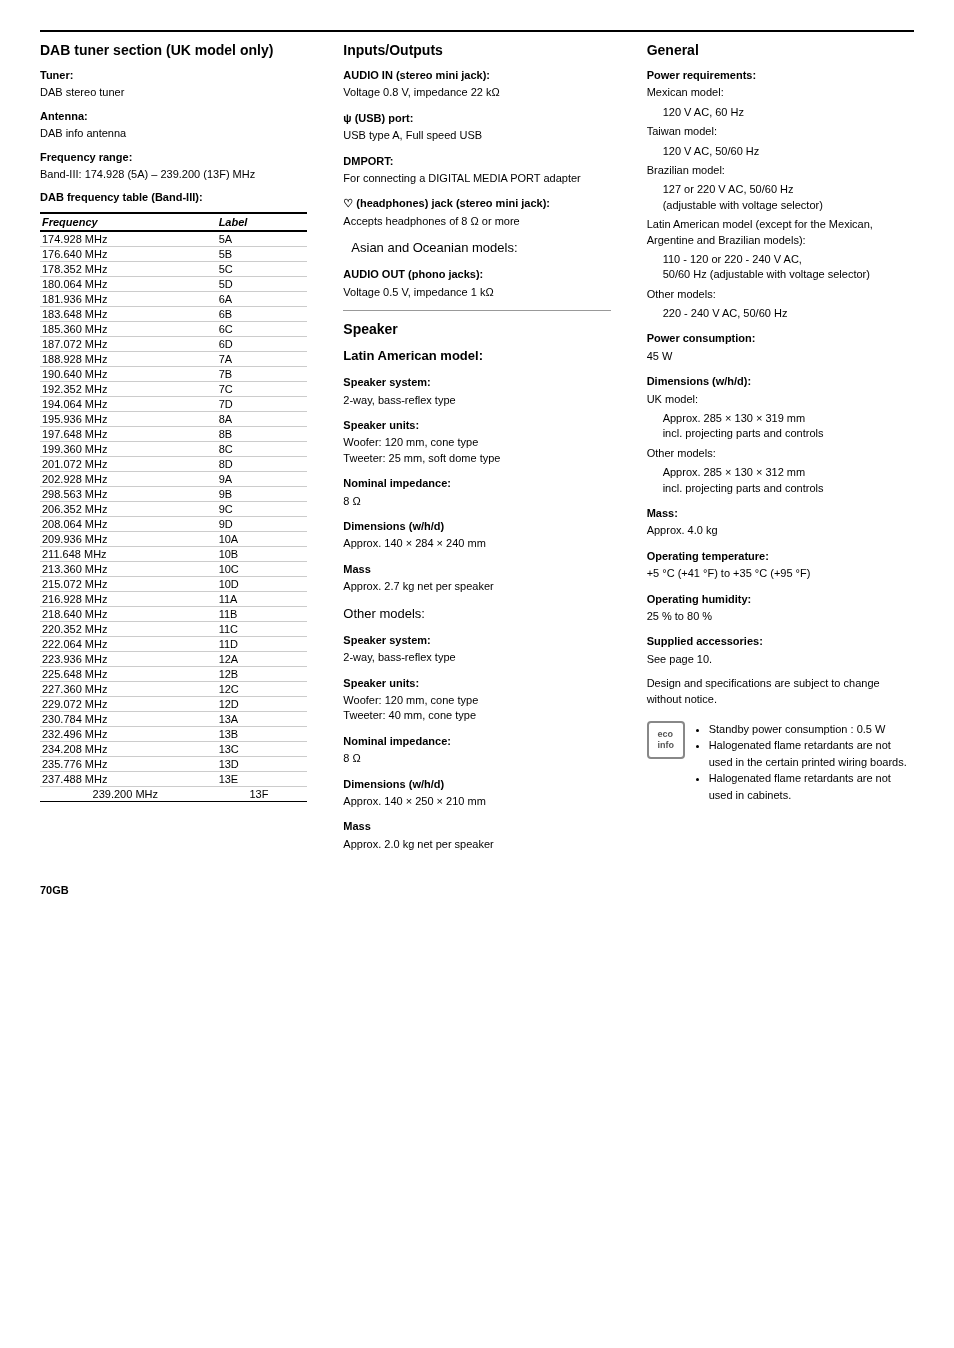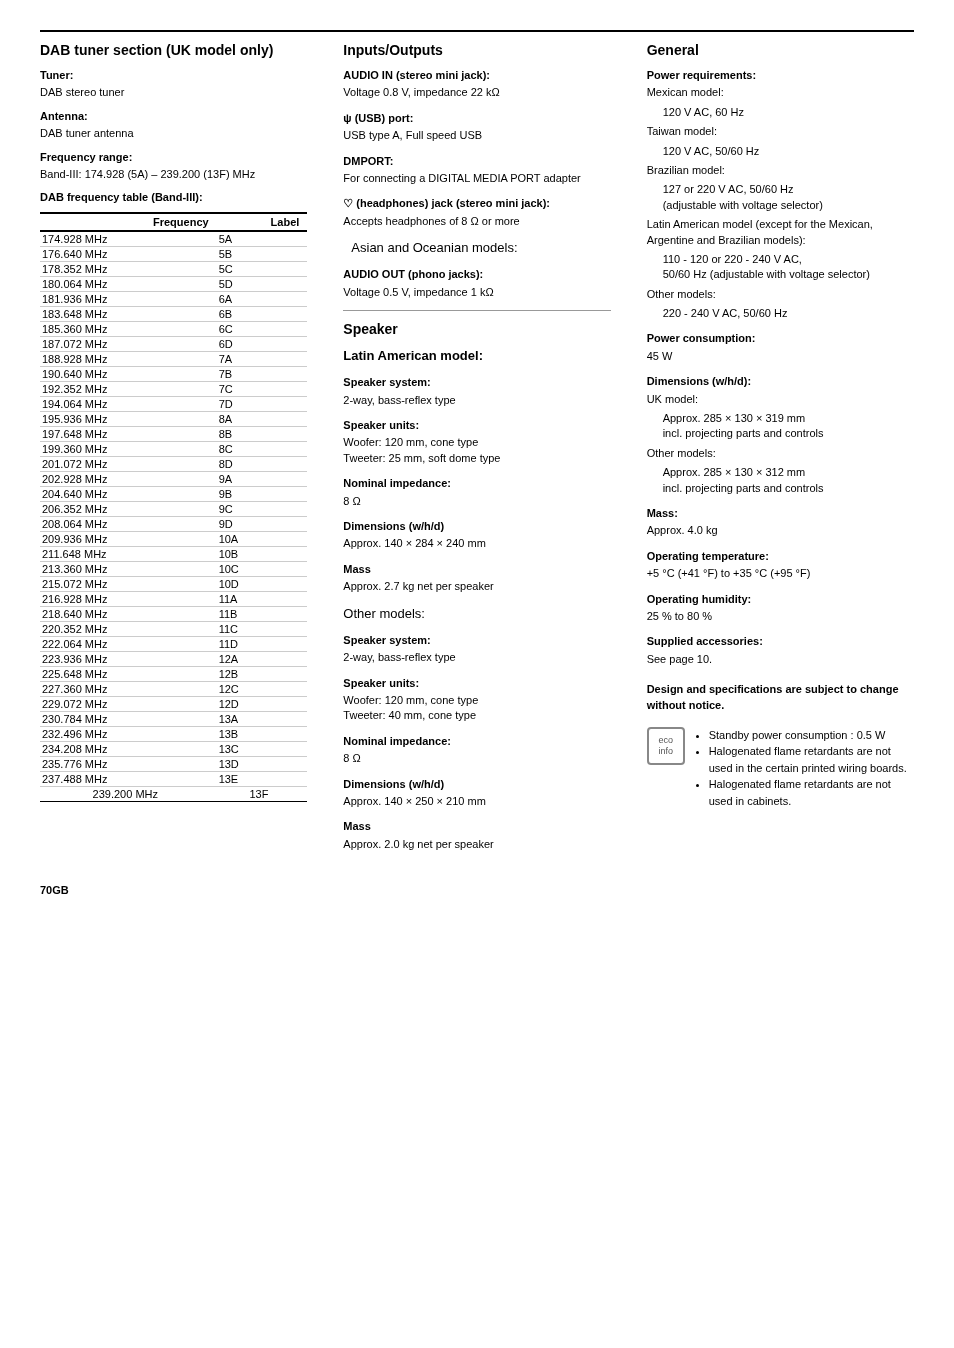--- a/index.html
+++ b/index.html
@@ -49,24 +49,25 @@
       line-height: 1.4;
     }
     .freq-table {
       width: 100%;
       border-collapse: collapse;
       margin-top: 6px;
       font-size: 11px;
     }
     .freq-table th {
       font-weight: bold;
-      text-align: right;
+      text-align: left;
       border-bottom: 2px solid #000;
       border-top: 2px solid #000;
       padding: 2px 8px 2px 2px;
+      font-style: italic;
     }
     .freq-table td {
       padding: 1px 8px 1px 2px;
       border-bottom: 1px solid #ccc;
     }
     .freq-table tr:last-child td {
       border-bottom: 1px solid #000;
       text-align: center;
     }
     .subsection-header {
@@ -93,21 +94,21 @@
     .eco-icon {
       width: 38px;
       height: 38px;
       border: 2px solid #888;
       border-radius: 4px;
       display: flex;
       flex-direction: column;
       align-items: center;
       justify-content: center;
       font-size: 9px;
-      font-weight: normal;
+      font-weight: bold;
       color: #555;
       flex-shrink: 0;
       margin-right: 10px;
       line-height: 1.2;
     }
     .eco-list {
       list-style: disc;
       padding-left: 14px;
       font-size: 11px;
       line-height: 1.5;
@@ -137,21 +138,21 @@
 <div class="page-layout">
   <div class="columns">
 
     <div class="col">
       <h2>DAB tuner section (UK model only)</h2>
 
       <p class="section-title">Tuner:</p>
       <p>DAB stereo tuner</p>
 
       <p class="section-title">Antenna:</p>
-      <p>DAB tuner antenna</p>
+      <p>DAB info antenna</p>
 
       <p class="section-title">Frequency range:</p>
       <p>Band-III: 174.928 (5A) – 239.200 (13F) MHz</p>
 
       <p class="section-title">DAB frequency table (Band-III):</p>
 
       <table class="freq-table">
         <thead>
           <tr>
             <th>Frequency</th>
@@ -221,21 +222,21 @@
             </tr>
             <tr>
               <td>201.072 MHz</td>
               <td>8D</td>
             </tr>
             <tr>
               <td>202.928 MHz</td>
               <td>9A</td>
             </tr>
             <tr>
-              <td>204.640 MHz</td>
+              <td>298.563 MHz</td>
               <td>9B</td>
             </tr>
             <tr>
               <td>206.352 MHz</td>
               <td>9C</td>
             </tr>
             <tr>
               <td>208.064 MHz</td>
               <td>9D</td>
             </tr>
@@ -402,21 +403,21 @@
 
       <p class="subsection-header">Operating temperature:</p>
       <p>+5 °C (+41 °F) to +35 °C (+95 °F)</p>
 
       <p class="subsection-header">Operating humidity:</p>
       <p>25 % to 80 %</p>
 
       <p class="subsection-header">Supplied accessories:</p>
       <p>See page 10.</p>
 
-      <p style="margin-top:15px;font-weight:bold;">Design and specifications are subject to change without notice.</p>
+      <p style="margin-top:9px;">Design and specifications are subject to change without notice.</p>
 
       <div class="eco-section">
         <div class="eco-icon">eco<br>info</div>
         <ul class="eco-list" id="eco-list">
             <li>Standby power consumption : 0.5 W</li>
             <li>Halogenated flame retardants are not used in the certain printed wiring boards.</li>
             <li>Halogenated flame retardants are not used in cabinets.</li>
           </ul>
       </div>
     </div>

